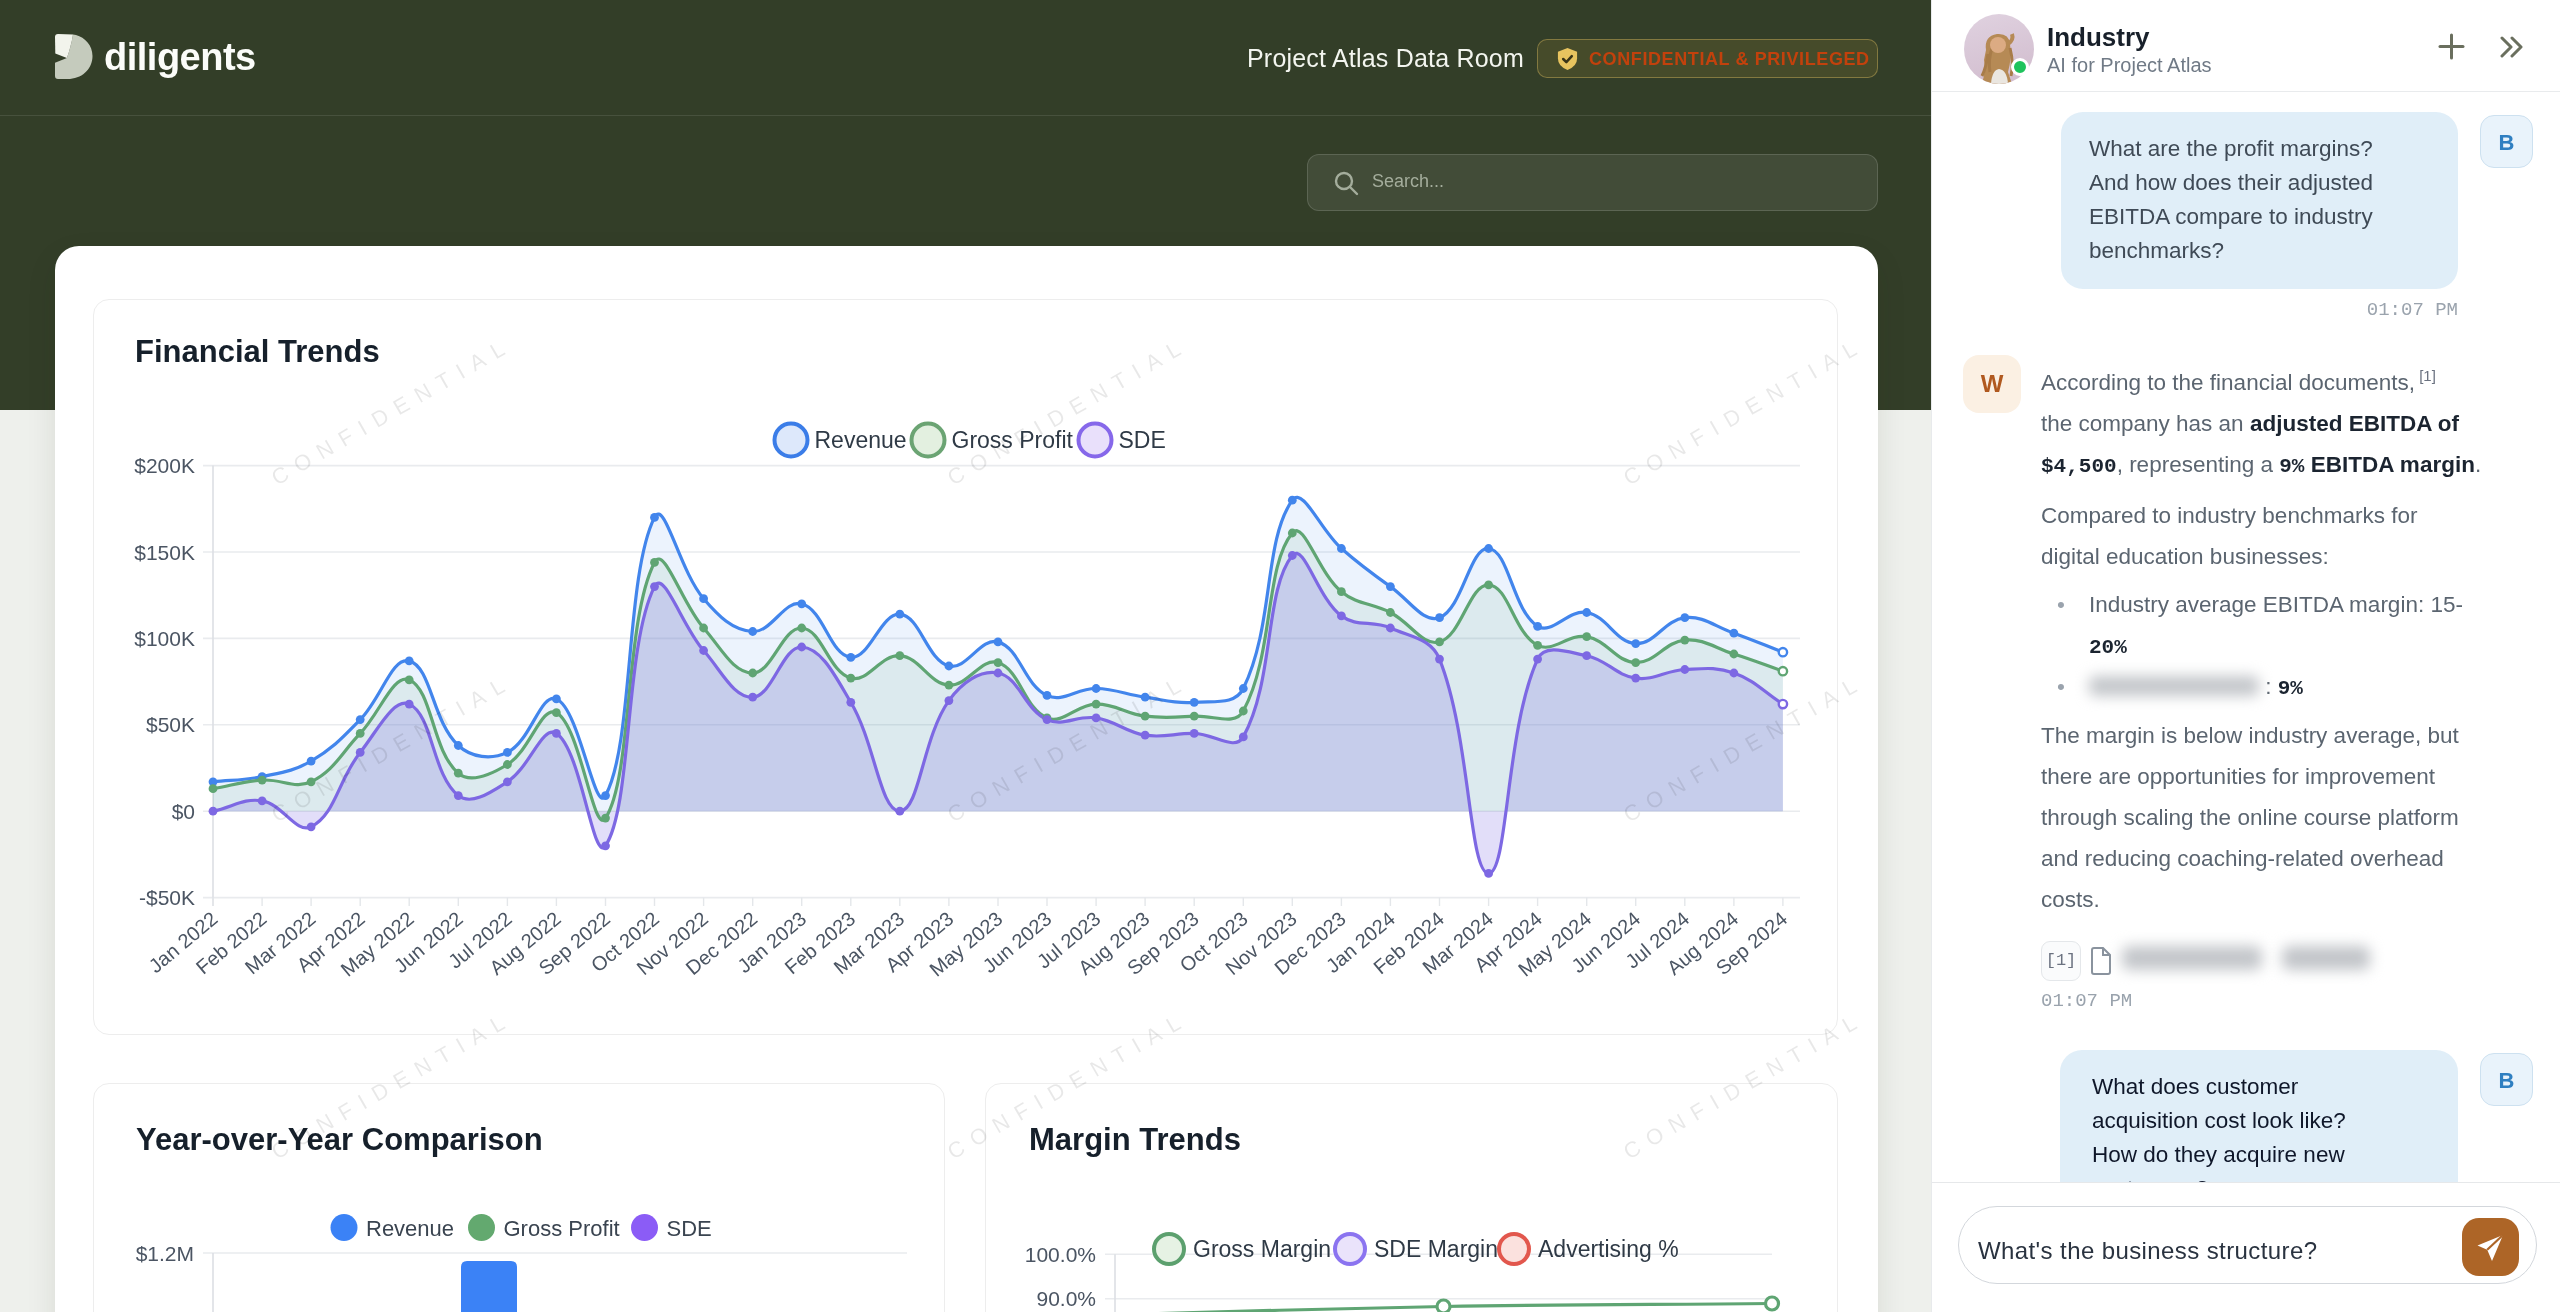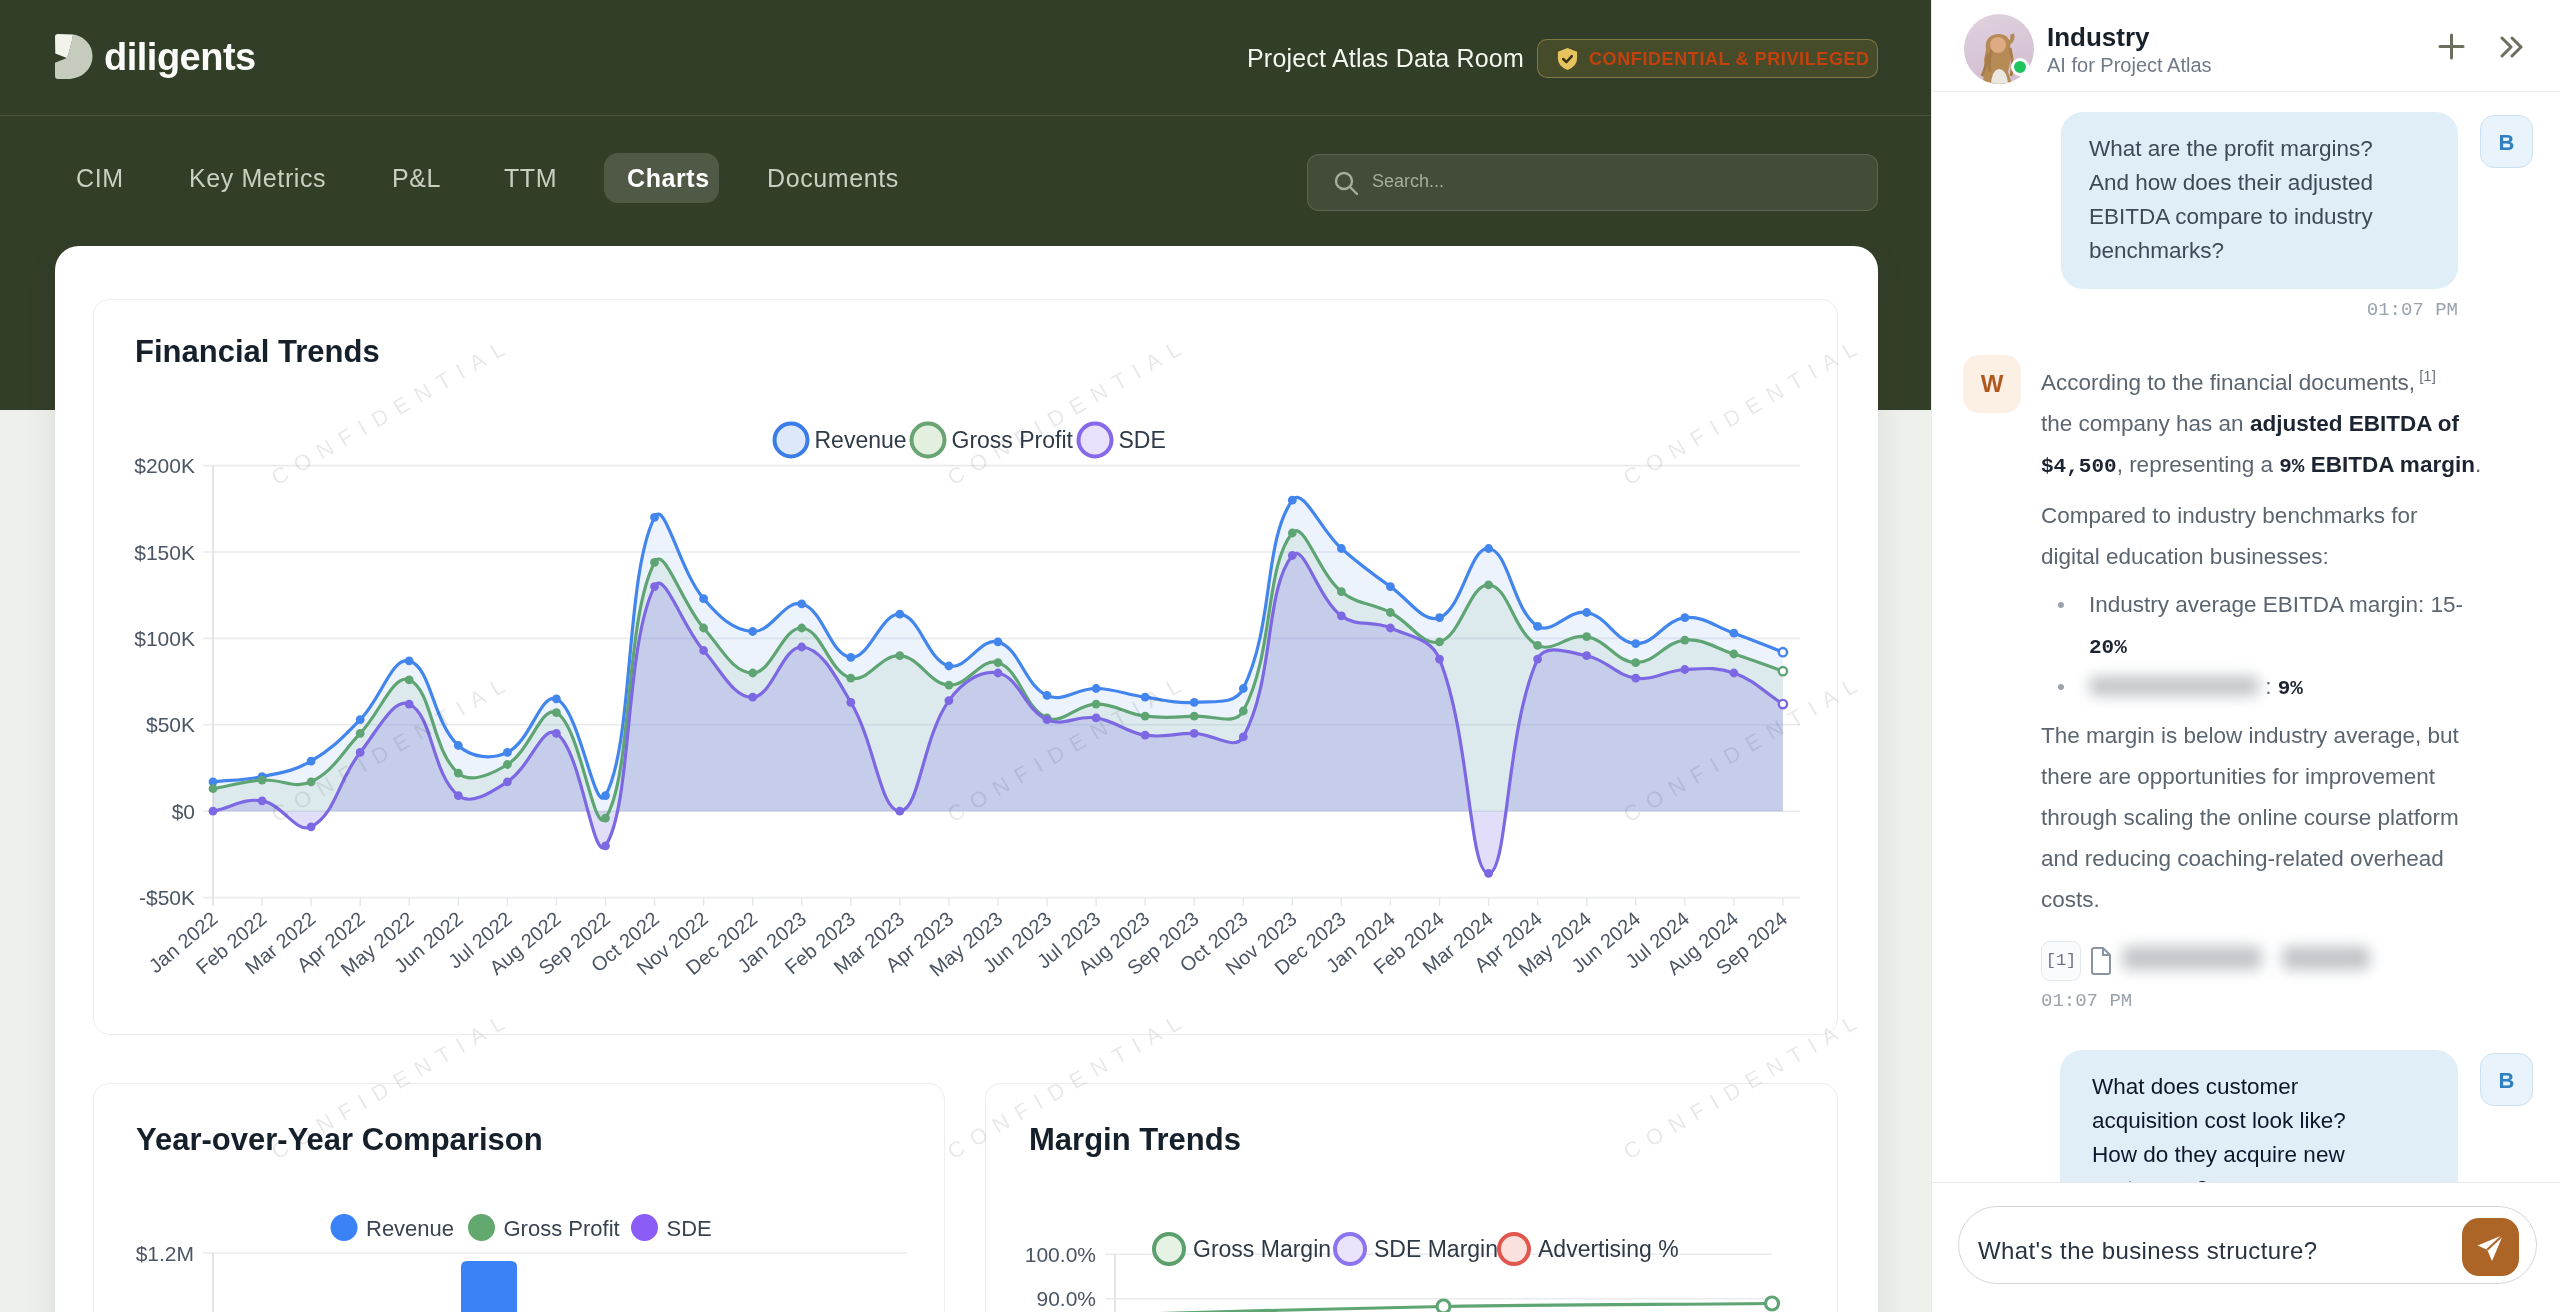--- a/index.html
+++ b/index.html
@@ -19,29 +19,20 @@
   <div class="abs" style="left:104px;top:36px;font-size:38px;font-weight:700;color:#fbfcf9;letter-spacing:-0.5px;">diligents</div>
 
   <div class="abs" style="left:1247px;top:44px;font-size:25px;font-weight:500;color:#f3f5ef;letter-spacing:0.2px;">Project Atlas Data Room</div>
   <div class="abs" style="left:1537px;top:39px;width:341px;height:39px;border:1.5px solid rgba(215,185,95,0.42);background:rgba(175,145,55,0.16);border-radius:10px;"></div>
   <svg class="abs" style="left:1556px;top:47px;" width="23" height="24" viewBox="0 0 24 25">
     <path d="M12 1 L22 5 V12 Q22 20 12 24 Q2 20 2 12 V5 Z" fill="#e8c45f"></path>
     <path d="M7.5 12.5 L10.8 15.8 L16.5 9.5" fill="none" stroke="#3a3518" stroke-width="2.6" stroke-linecap="round" stroke-linejoin="round"></path>
   </svg>
   <div class="abs" style="left:1589px;top:49px;font-size:18px;font-weight:700;letter-spacing:0.6px;color:#c2410c;">CONFIDENTIAL &amp; PRIVILEGED</div>
 
-  <div class="abs" style="left:0;top:153px;width:1931px;height:50px;font-size:25px;font-weight:500;letter-spacing:0.6px;color:#c9cfc0;">
-    <span class="abs" style="left:76px;top:11px;">CIM</span>
-    <span class="abs" style="left:189px;top:11px;">Key Metrics</span>
-    <span class="abs" style="left:392px;top:11px;">P&amp;L</span>
-    <span class="abs" style="left:504px;top:11px;">TTM</span>
-    <span class="abs" style="left:604px;top:0;width:115px;height:50px;background:rgba(255,255,255,0.14);border-radius:14px;"></span>
-    <span class="abs" style="left:627px;top:11px;color:#ffffff;font-weight:700;">Charts</span>
-    <span class="abs" style="left:767px;top:11px;">Documents</span>
-  </div>
 
   <div class="abs" style="left:1307px;top:154px;width:571px;height:57px;background:rgba(255,255,255,0.075);border:1px solid rgba(255,255,255,0.14);border-radius:12px;"></div>
   <svg class="abs" style="left:1333px;top:170px;" width="26" height="26" viewBox="0 0 26 26">
     <circle cx="11" cy="11" r="8" fill="none" stroke="#a4ad9c" stroke-width="2.4"></circle>
     <line x1="17" y1="17" x2="24" y2="24" stroke="#a4ad9c" stroke-width="2.4" stroke-linecap="round"></line>
   </svg>
   <div class="abs" style="left:1372px;top:171px;font-size:18px;color:#a4ad9c;">Search...</div>
 
   <div class="abs" style="left:55px;top:246px;width:1823px;height:1200px;background:#fff;border-radius:24px;box-shadow:0 12px 30px rgba(30,40,20,0.10);"></div>
 

